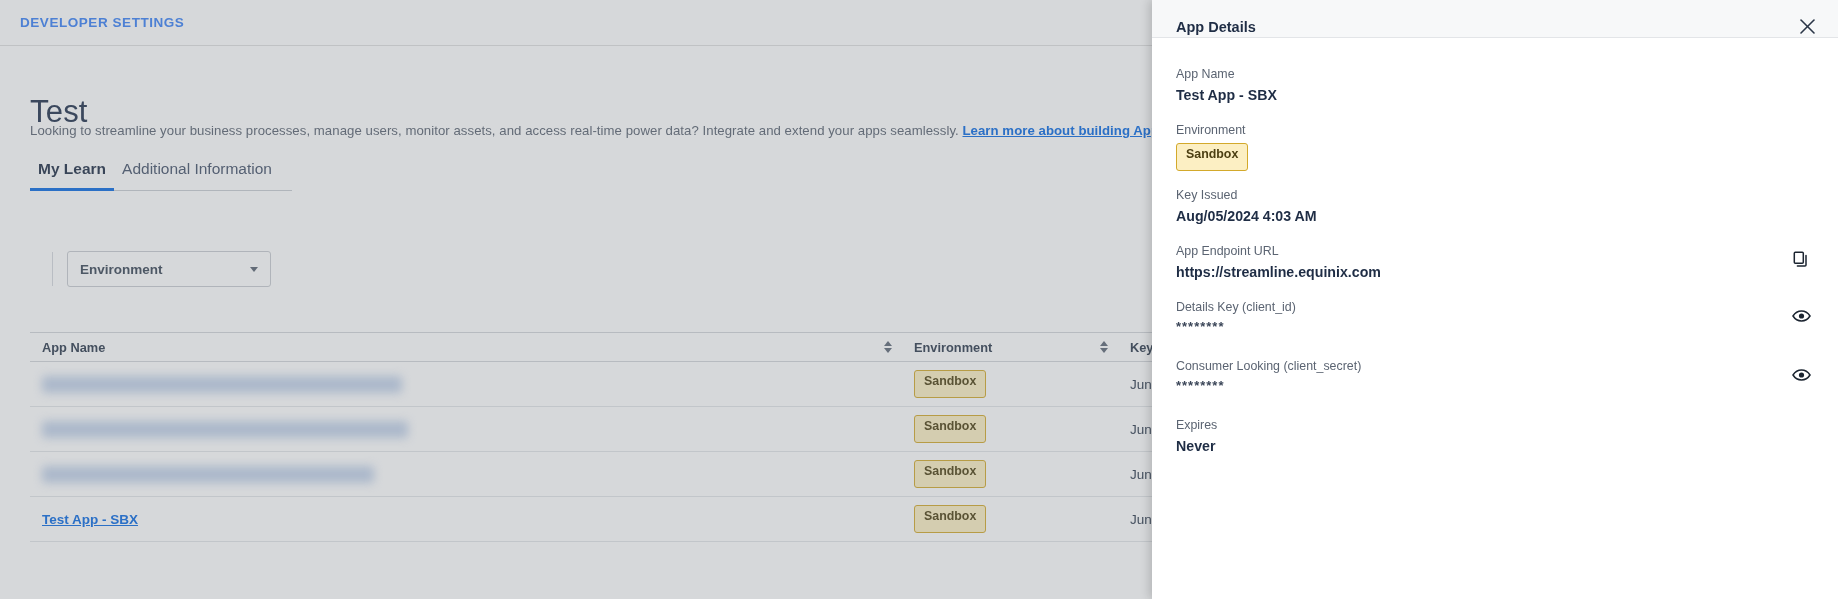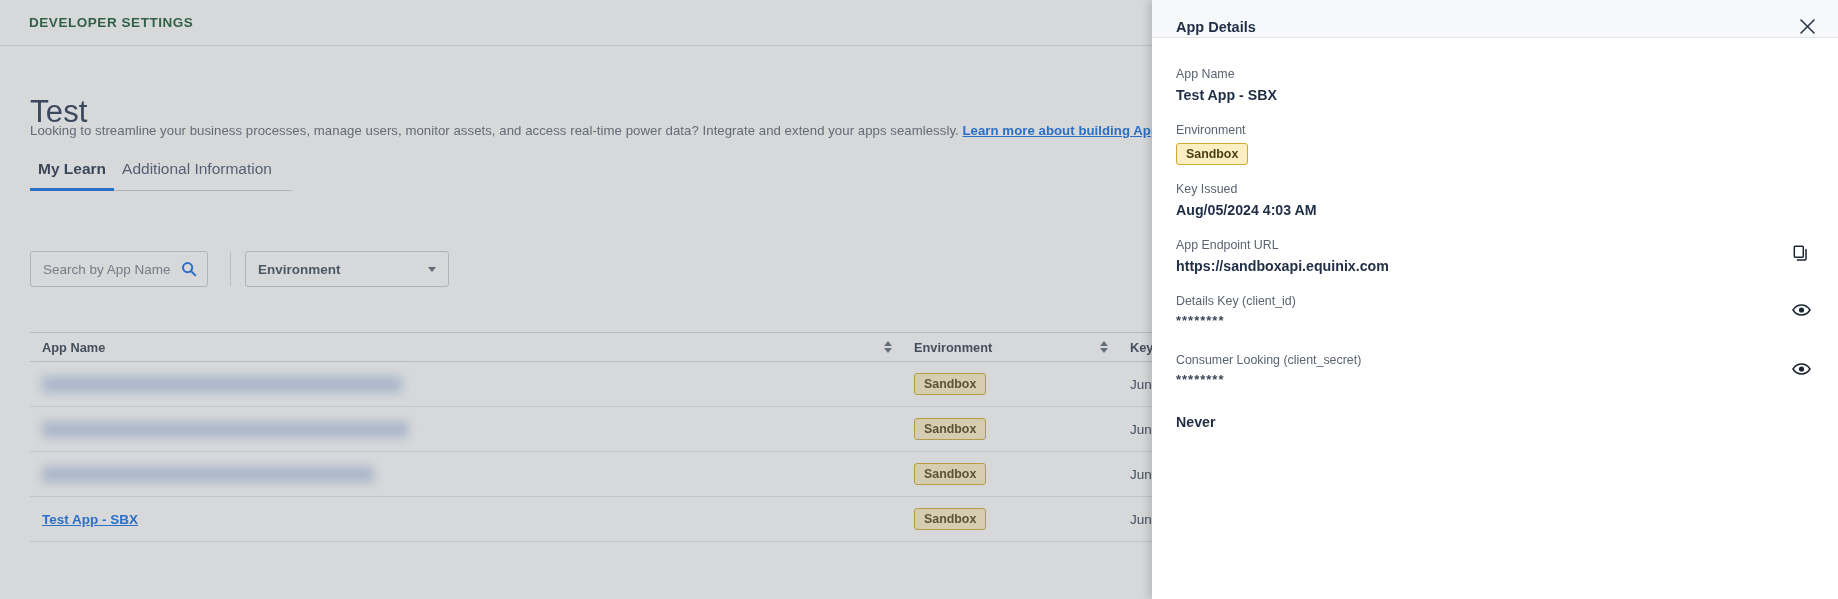--- a/index.html
+++ b/index.html
@@ -14,23 +14,23 @@
 
   
   .page { position: absolute; inset: 0; background: #ffffff; }
 
   .top-header {
     position: absolute; left: 0; top: 0; width: 1838px; height: 46px;
     background: #ffffff; border-bottom: 1px solid #e0e0e0;
     display: flex; align-items: center;
   }
   .top-header-title {
-    margin-left: 29px;
+    margin-left: 20px;
     font-size: 13.5px; font-weight: 700; letter-spacing: .55px;
-    color: #14532d;
+    color: #3b82f6;
   }
 
   .content { position: absolute; left: 0; top: 46px; width: 1838px; bottom: 0; }
 
   .page-title {
     position: absolute; left: 30px; top: 48px;
     font-size: 31px; font-weight: 400; color: #21314d;
     letter-spacing: .2px;
   }
   .page-desc {
@@ -98,21 +98,21 @@
   .td.c-env  { flex: 0 0 216px; padding-left: 12px; }
   .td.c-key  { flex: 1; padding-left: 12px; font-size: 13.5px; color: #2e3b4e; }
   .app-link { font-size: 13.5px; color: #0b6ae3; font-weight: 700; text-decoration: underline; }
   .redacted {
     display: inline-block; height: 17px; border-radius: 2px;
     background: #b9cbe6; filter: blur(5px); opacity: .85;
   }
   .badge-sandbox {
     display: inline-block; border: 1px solid #d3a92b; background: #fcefc3;
     color: #4c3f12; font-size: 12.4px; font-weight: 700;
-    padding: 3px 9px 2px; border-radius: 3px; line-height: 1.15;
+    padding: 3px 9px 8px; border-radius: 3px; line-height: 1.15;
   }
 
   
   .overlay {
     position: absolute; left: 0; top: 0; width: 1152px; height: 599px;
     background: rgba(120,125,132,0.30);
   }
 
   
   .panel {
@@ -163,29 +163,20 @@
       <div class="tabs">
         <div class="tab active">
           <span>My Learn</span>
         </div>
         <div class="tab">
           <span>Additional Information</span>
         </div>
       </div>
 
       <div class="filters">
-        <div class="search-box">
-          <span class="ph">Search by App Name</span>
-          <span class="search-icon">
-            <svg width="16" height="16" viewBox="0 0 16 16" fill="none" stroke="currentColor" stroke-width="2">
-              <circle cx="6.6" cy="6.6" r="4.6"></circle>
-                <line x1="10.2" y1="10.2" x2="14.4" y2="14.4" stroke-linecap="round"></line>
-            </svg>
-          </span>
-        </div>
         <div class="divider-v"></div>
         <div class="env-select">
           <span class="lbl">Environment</span>
           <span class="caret"></span>
         </div>
       </div>
 
       <div class="table">
         <div class="thead">
           <div class="th c-name">
@@ -276,21 +267,21 @@
         <span class="badge-sandbox">Sandbox</span>
       </div>
 
       <div class="field">
         <div class="field-label">Key Issued</div>
         <div class="field-value">Aug/05/2024 4:03 AM</div>
       </div>
 
       <div class="field">
         <div class="field-label">App Endpoint URL</div>
-        <div class="field-value">https://sandboxapi.equinix.com</div>
+        <div class="field-value">https://streamline.equinix.com</div>
         <div class="field-action">
           <svg width="17" height="17" viewBox="0 0 17 17" fill="none" stroke="currentColor" stroke-width="1.5">
             <rect x="1.3" y="1.3" width="9" height="11" rx="1"></rect>
             <path d="M4.4 14.9h7.6a1 1 0 0 0 1-1V4.6" stroke-linecap="round"></path>
           </svg>
         </div>
       </div>
 
       <div class="field">
         <div class="field-label">Details Key (client_id)</div>
@@ -312,19 +303,20 @@
           <svg width="19" height="14" viewBox="0 0 19 14" fill="none" stroke="currentColor" stroke-width="1.5">
             <path d="M1 7s3.2-5 8.5-5S18 7 18 7s-3.2 5-8.5 5S1 7 1 7z"></path>
             <circle cx="9.5" cy="7" r="2.6" fill="currentColor" stroke="none"></circle>
           </svg>
         </div>
       </div>
 
       <div class="gap-sm"></div>
 
       <div class="field">
+        <div class="field-label">Expires</div>
         <div class="field-value">Never</div>
       </div>
 
     </div>
   </div>
 
 </div>
 
 </body></html>

